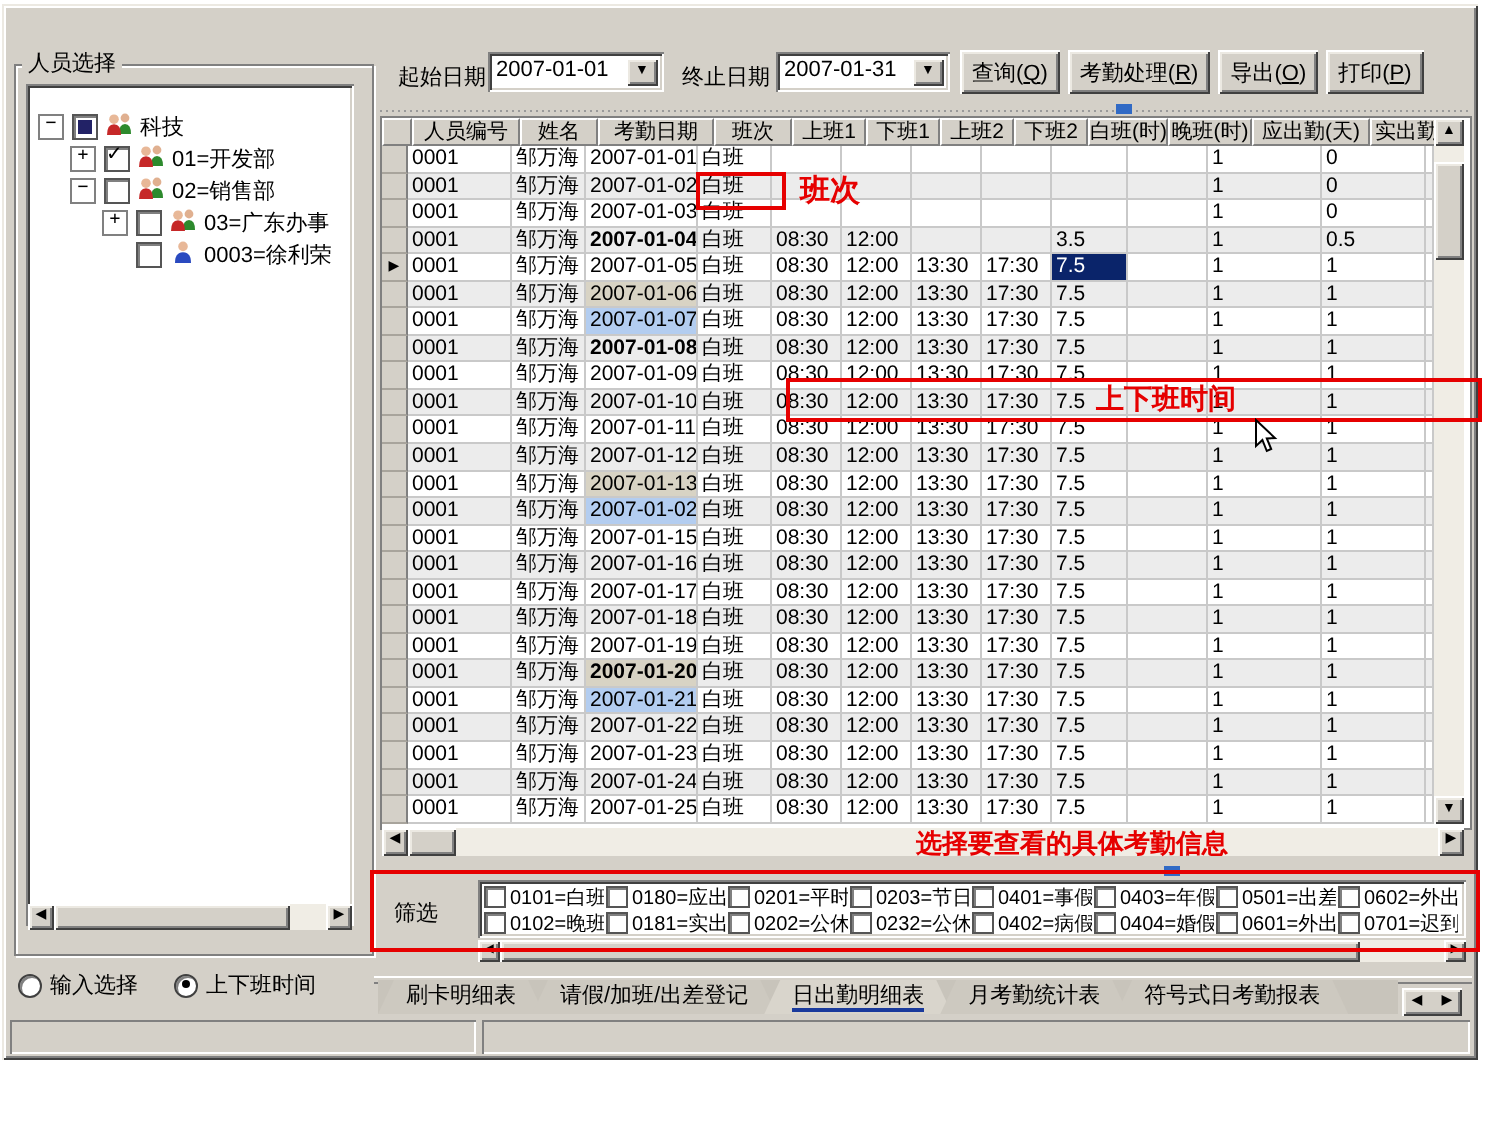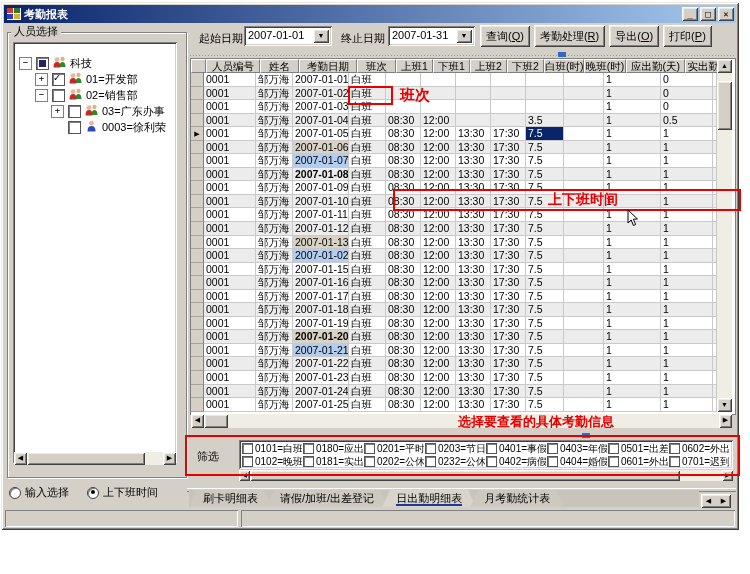--- a/index.html
+++ b/index.html
@@ -116,32 +116,20 @@
   #ann-time-text{left:547px;top:189px;font-size:14px;background:transparent;}
   #ann-select-text{left:457px;top:411px;font-size:13px;}
   #ann-filter-box{left:184px;top:433px;width:551px;height:37px;border:2px solid #e60000;}
   #cursor{position:absolute;left:626px;top:207px;pointer-events:none;}
 </style>
 </head>
 <body>
 
 <div id="window">
 
-  <div id="titlebar">
-    <span id="app-icon">
-        <i class="q1"></i>
-        <i class="q2"></i>
-        <i class="q3"></i>
-        <i class="q4"></i>
-      </span>
-    <span id="title-text">考勤报表</span>
-    <button class="winbtn raised3">_</button>
-    <button class="winbtn raised3">□</button>
-    <button class="winbtn raised3">✕</button>
-  </div>
 
   <div id="sidebar-group" class="etched"></div>
   <span id="sidebar-title">人员选择</span>
   <div id="tree-box" class="sunken3" style="padding-top: 13px;">
       <div class="tree-row" style="padding-left: 6px;">
         <span class="expander">−</span>
         <span class="cb filled"></span>
         <span class="tree-icon"><svg width="15" height="12" viewBox="0 0 15 12">
             <circle cx="10.5" cy="3" r="2.2" fill="#e0b090"></circle>
             <path d="M7.5,11 q0,-5 3,-5 q3,0 3,5 Z" fill="#2d8a2d"></path>
@@ -294,21 +282,21 @@
           <div class="gcell" style="width: 38px;"></div>
           <div class="gcell" style="width: 40px;"></div>
           <div class="gcell" style="width: 57px;">1</div>
           <div class="gcell" style="width: 52px;">0</div>
           <div class="gcell" style="width: 4px;"></div>
         </div>
         <div class="grow stripe">
           <div class="gind" style="width: 13px;"></div>
           <div class="gcell" style="width: 52px;">0001</div>
           <div class="gcell" style="width: 37px;">邹万海</div>
-          <div class="gcell" style="width: 56px;">2007-01-04</div>
+          <div class="gcell" style="width: 56px; font-weight: bold;">2007-01-04</div>
           <div class="gcell" style="width: 37px;">白班</div>
           <div class="gcell" style="width: 35px;">08:30</div>
           <div class="gcell" style="width: 35px;">12:00</div>
           <div class="gcell" style="width: 35px;"></div>
           <div class="gcell" style="width: 35px;"></div>
           <div class="gcell" style="width: 38px;">3.5</div>
           <div class="gcell" style="width: 40px;"></div>
           <div class="gcell" style="width: 57px;">1</div>
           <div class="gcell" style="width: 52px;">0.5</div>
           <div class="gcell" style="width: 4px;"></div>
@@ -746,20 +734,21 @@
     <span class="sb-space"></span>
     <span class="sb-btn raised3">▶</span>
   </div>
 
   <div id="tabbar-line"></div>
   <div id="tabs">
       <div class="tab"><span class="tab-label">刷卡明细表</span></div>
       <div class="tab"><span class="tab-label">请假/加班/出差登记</span></div>
       <div class="tab active"><span class="tab-label">日出勤明细表</span></div>
       <div class="tab"><span class="tab-label">月考勤统计表</span></div>
+      <div class="tab"><span class="tab-label">符号式日考勤报表</span></div>
     </div>
   <div id="tab-scroll" class="raised3">
     <span class="sb-btn">◀</span>
     <span class="sb-btn">▶</span>
   </div>
 
   <div class="statuspanel" id="status1"></div>
   <div class="statuspanel" id="status2"></div>
 
   <div class="ann" id="ann-shift-box"></div>

